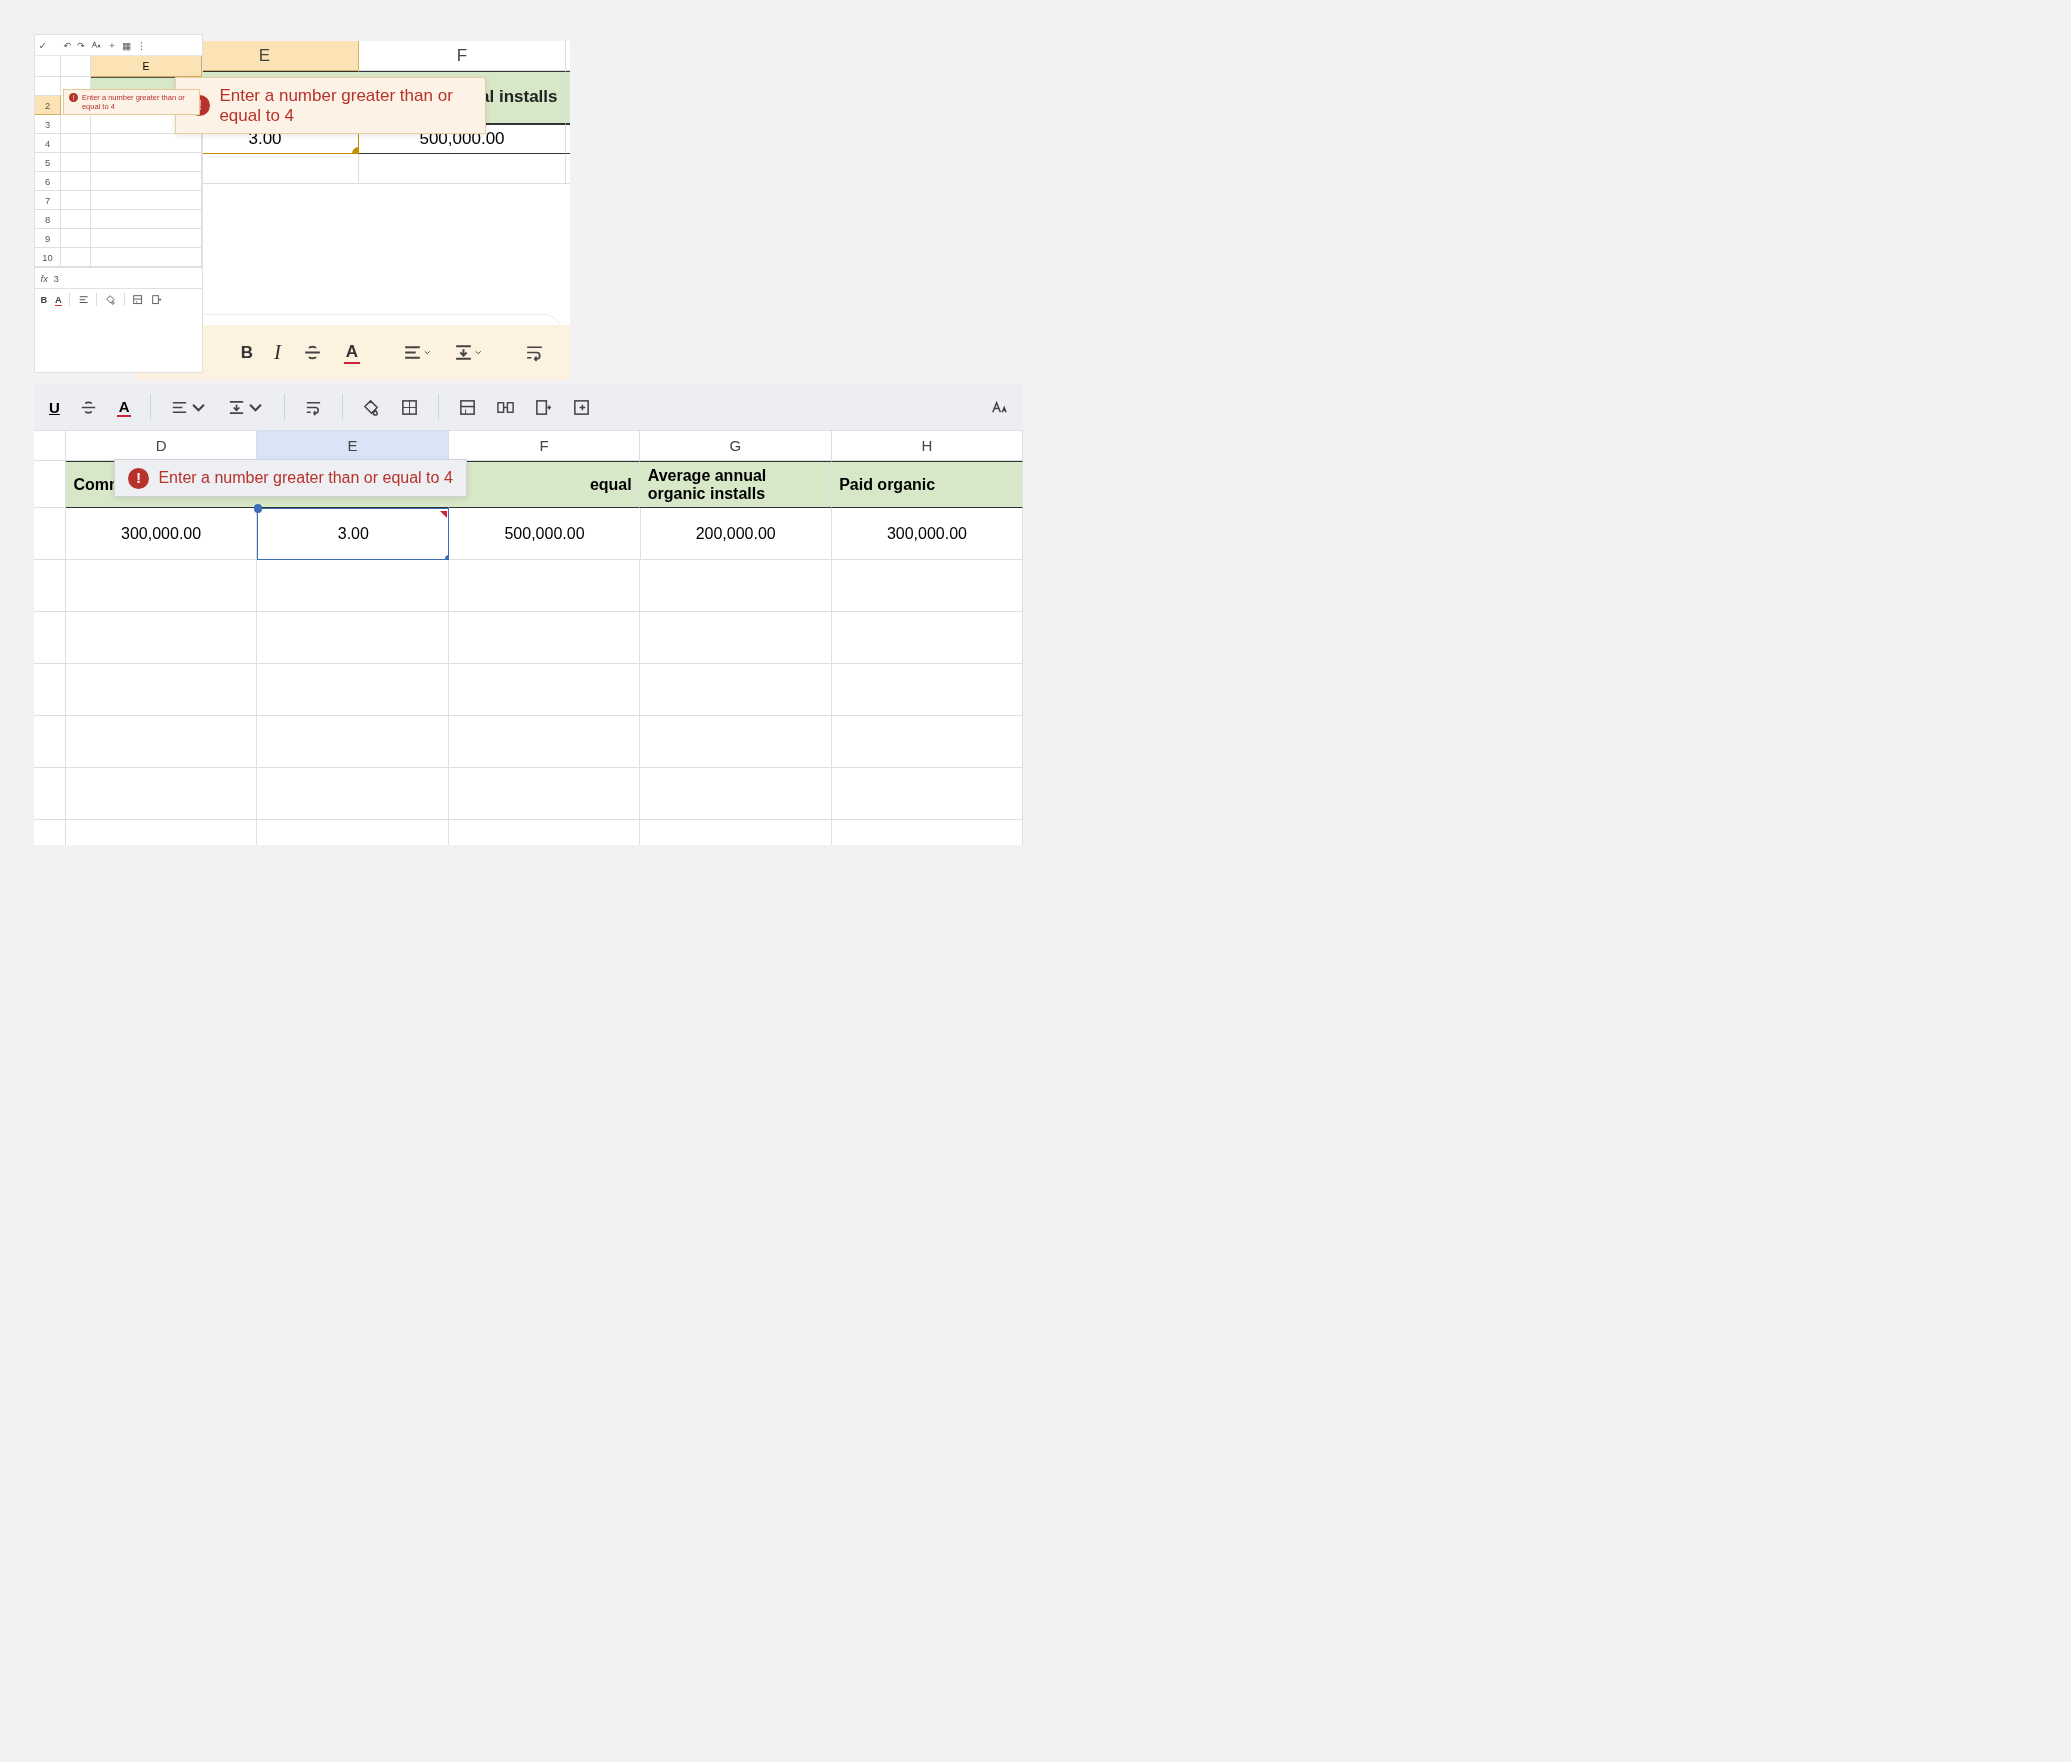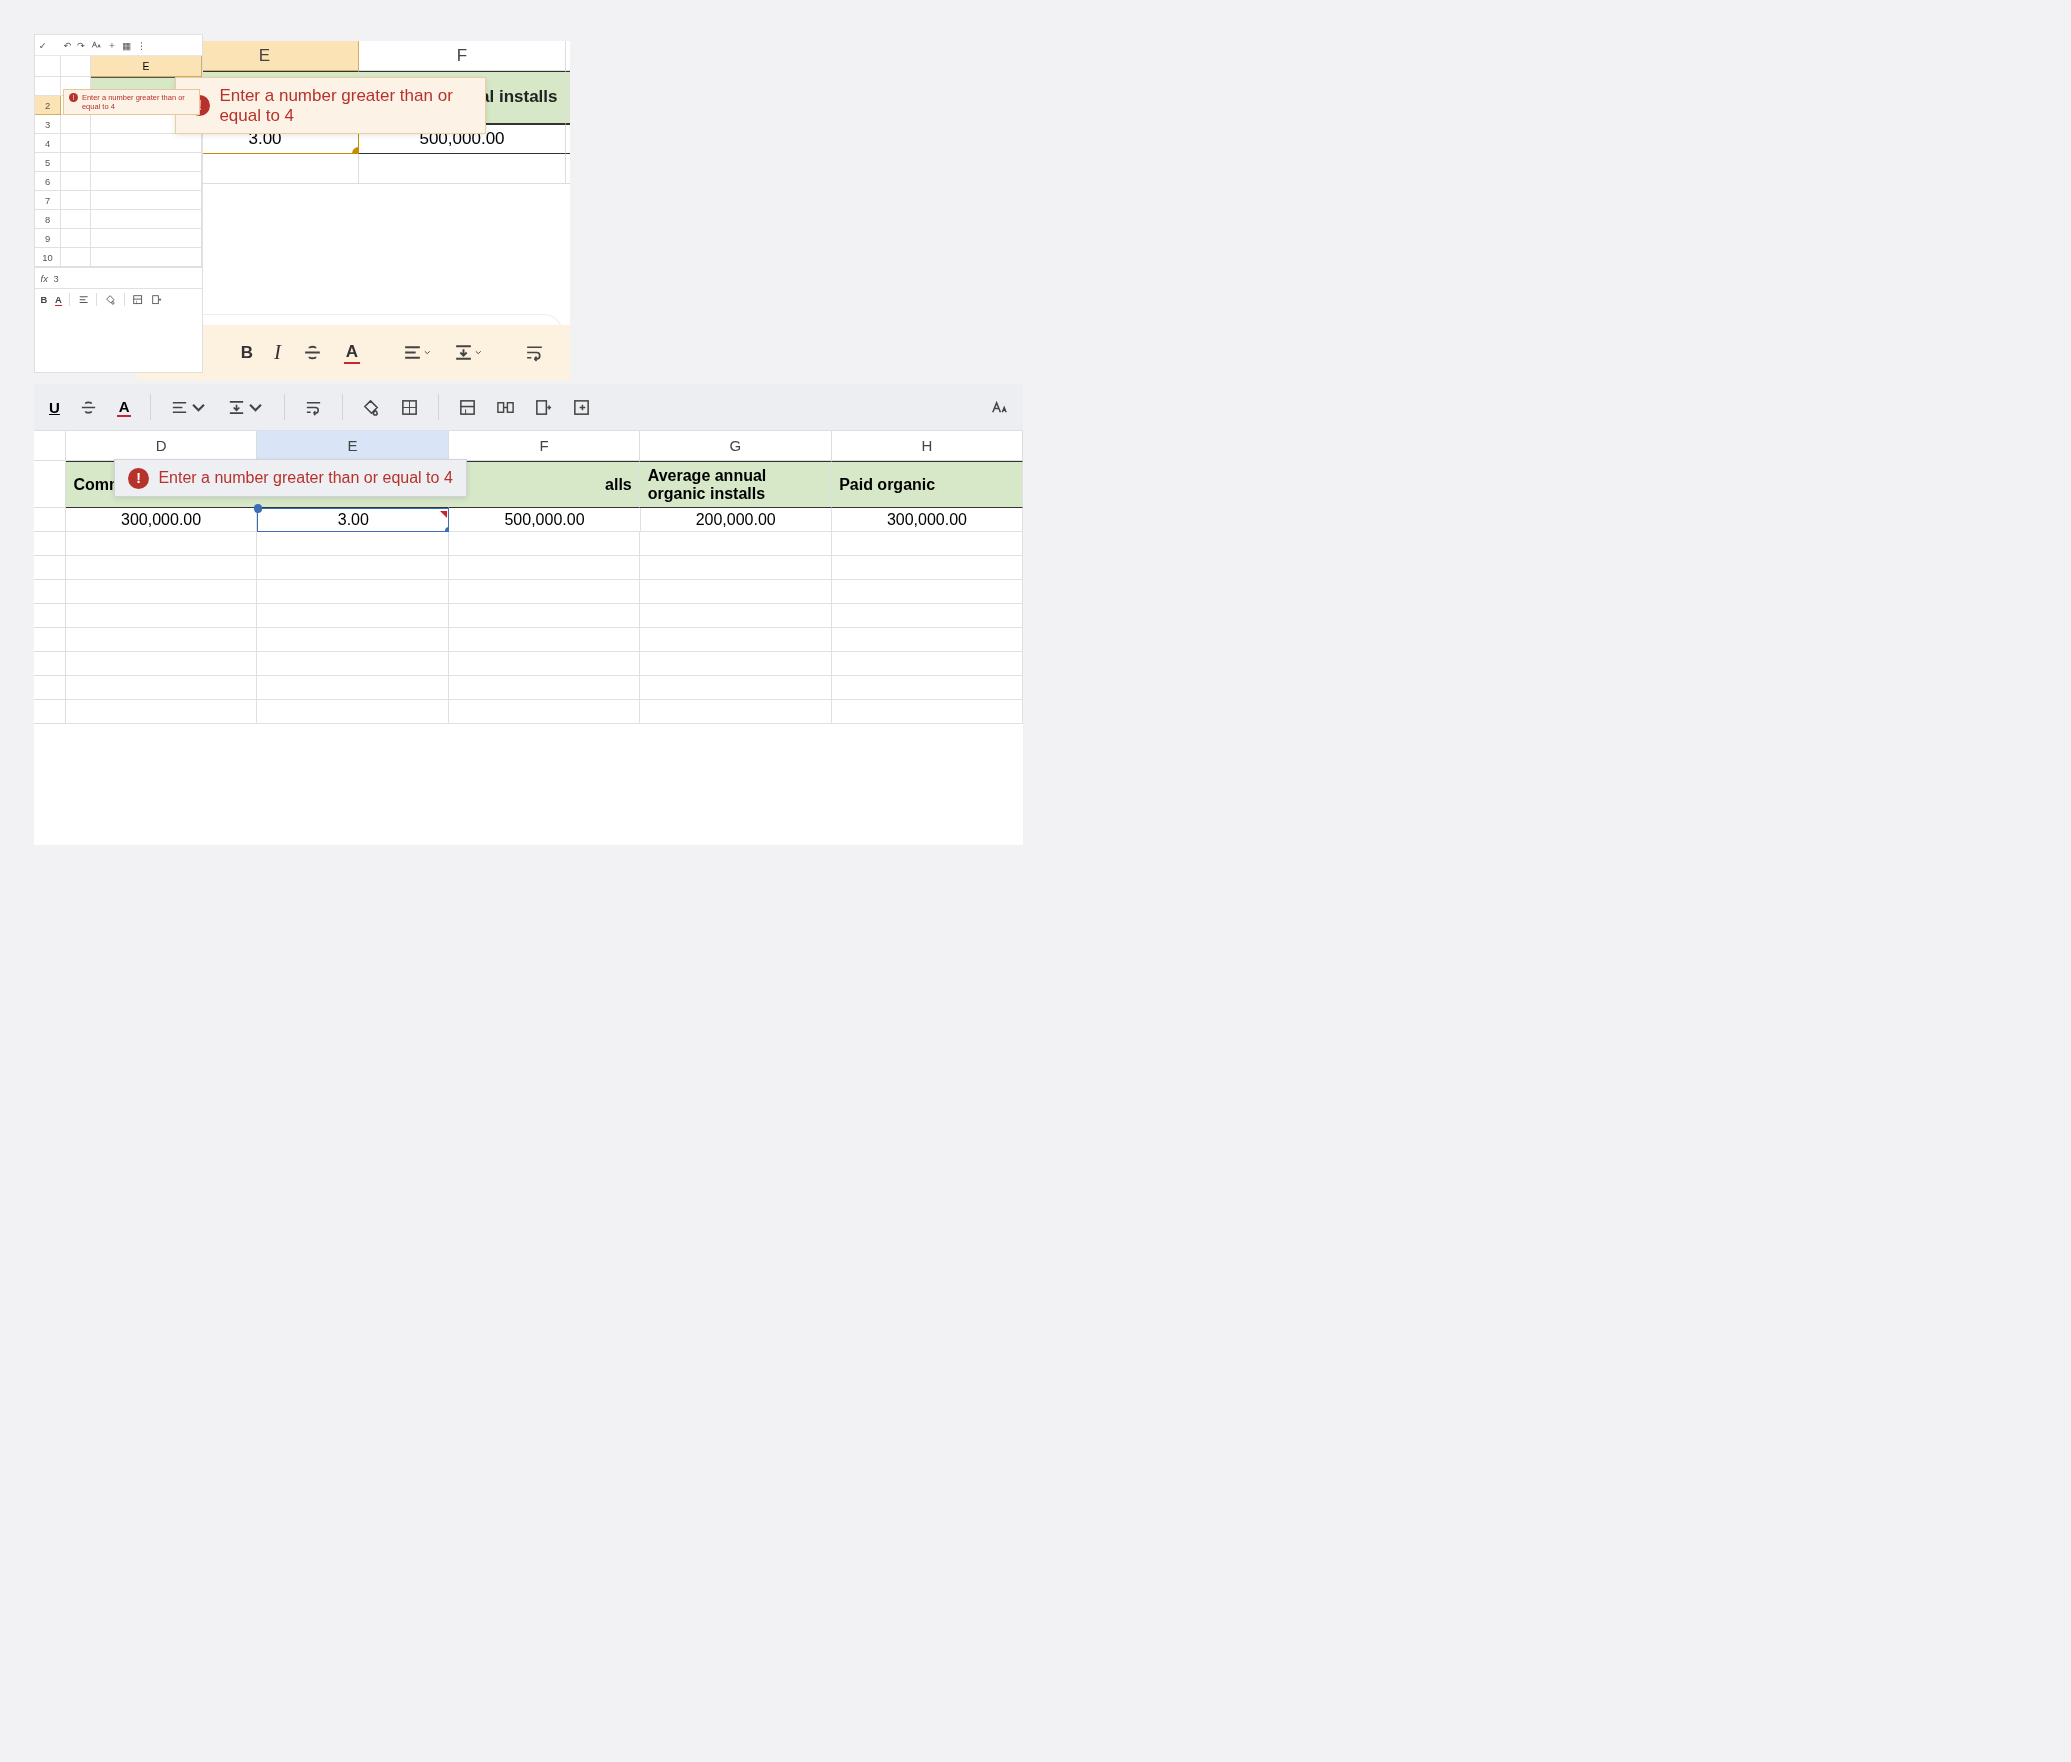--- a/index.html
+++ b/index.html
@@ -97,21 +97,21 @@
     overflow:hidden;
   }
   .panel-c .tbar { height:47px; background:#eceef2; display:flex; align-items:center; padding:0 15px; gap:19px; border-bottom:0.9px solid #dcdfe5;}
   .panel-c .tbar .sep { width:0.9px; height:26px; background:#cfd3da;}
   .panel-c .tbar svg { width:19px; height:19px; stroke:#444; }
   .panel-c .tbar .sp { flex:1;}
   .panel-c .colhdr { height:30px; display:flex; background:#fff;}
   .panel-c .colhdr .corner{width:32px;border-right:0.9px solid #ddd;border-bottom:0.9px solid #ddd;}
   .panel-c .colhdr .ch { flex:1; text-align:center; line-height:30px; font-size:15px; color:#444; border-right:0.9px solid #ddd; border-bottom:0.9px solid #ddd;}
   .panel-c .colhdr .ch.sel { background:#d9e4f7; }
-  .panel-c .row { display:flex; height:24px; position:relative;}
+  .panel-c .row { display:flex; height:52px; position:relative;}
   .panel-c .row.hdr .cell { background:#d7e8c8; font-weight:bold; font-size:16px; border-top:1.9px solid #333; border-bottom:1.9px solid #333; justify-content:flex-start; padding:3.8px 7.5px; line-height:1.1;}
   .panel-c .row.hdr { height:47px;}
   .panel-c .row .rh { width:32px; border-right:0.9px solid #ddd; border-bottom:0.9px solid #ddd;}
   .panel-c .row .cell { flex:1; border-right:0.9px solid #e0e0e0; border-bottom:0.9px solid #e0e0e0; font-size:16px; display:flex; align-items:center; justify-content:center; background:#fff; position:relative;}
   .panel-c .row.hdr .cell { justify-content:flex-start;}
   .panel-c .row .cell.sel { border:1.9px solid #3a6fb7;}
   .panel-c .row .cell.sel::before { content:''; position:absolute; left:-4.7px; top:-4.7px; width:8.5px; height:8.5px; background:#3a6fb7; border-radius:50%;}
   .panel-c .row .cell.sel::after { content:''; position:absolute; right:-4.7px; bottom:-4.7px; width:8.5px; height:8.5px; background:#3a6fb7; border-radius:50%;}
   .panel-c .row .cell.sel .reddot { position:absolute; right:1.9px; top:1.9px; width:0; height:0; border-top:7.5px solid #c23; border-left:7.5px solid transparent;}
   .panel-c .errtip {
@@ -440,21 +440,21 @@
     <div class="ch">D</div>
     <div class="ch sel">E</div>
     <div class="ch">F</div>
     <div class="ch">G</div>
     <div class="ch">H</div>
   </div>
   <div class="row hdr">
     <div class="rh"></div>
     <div class="cell">Commis</div>
     <div class="cell"></div>
-    <div class="cell" style="justify-content:flex-end">alls</div>
+    <div class="cell" style="justify-content:flex-end">equal</div>
     <div class="cell">Average annual organic installs</div>
     <div class="cell">Paid organic</div>
   </div>
   <div class="row">
     <div class="rh"></div>
     <div class="cell">300,000.00</div>
     <div class="cell sel">
         <span>3.00</span>
         <span class="reddot"></span>
       </div>

